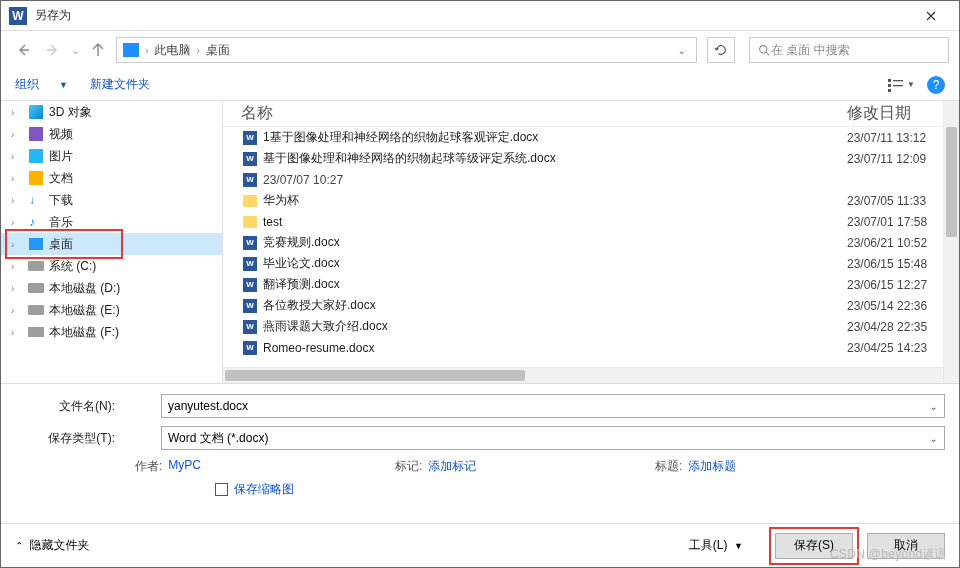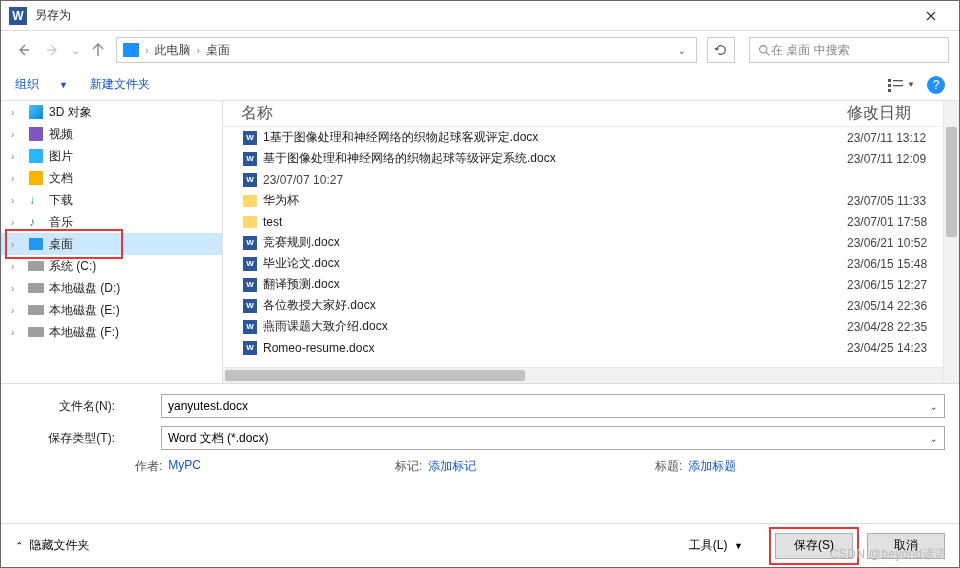--- a/index.html
+++ b/index.html
@@ -368,20 +368,26 @@
         </div>
       <div class="meta">
           <span class="ml">标记:</span>
           <span class="mv">添加标记</span>
         </div>
       <div class="meta">
           <span class="ml">标题:</span>
           <span class="mv">添加标题</span>
         </div>
     </div>
+    <div class="thumb-row">
+      <label class="checkbox">
+        <span class="box"></span>
+        <span>保存缩略图</span>
+      </label>
+    </div>
   </div>
 
   <div class="footer">
     <div class="hide-folders">
       <span class="chev-up">⌄</span>
       <span>隐藏文件夹</span>
     </div>
     <div class="spacer"></div>
     <div class="tools"><span>工具(L)</span>&nbsp;&nbsp;<span style="font-size:9px">▼</span></div>
     <div class="save-highlight">

